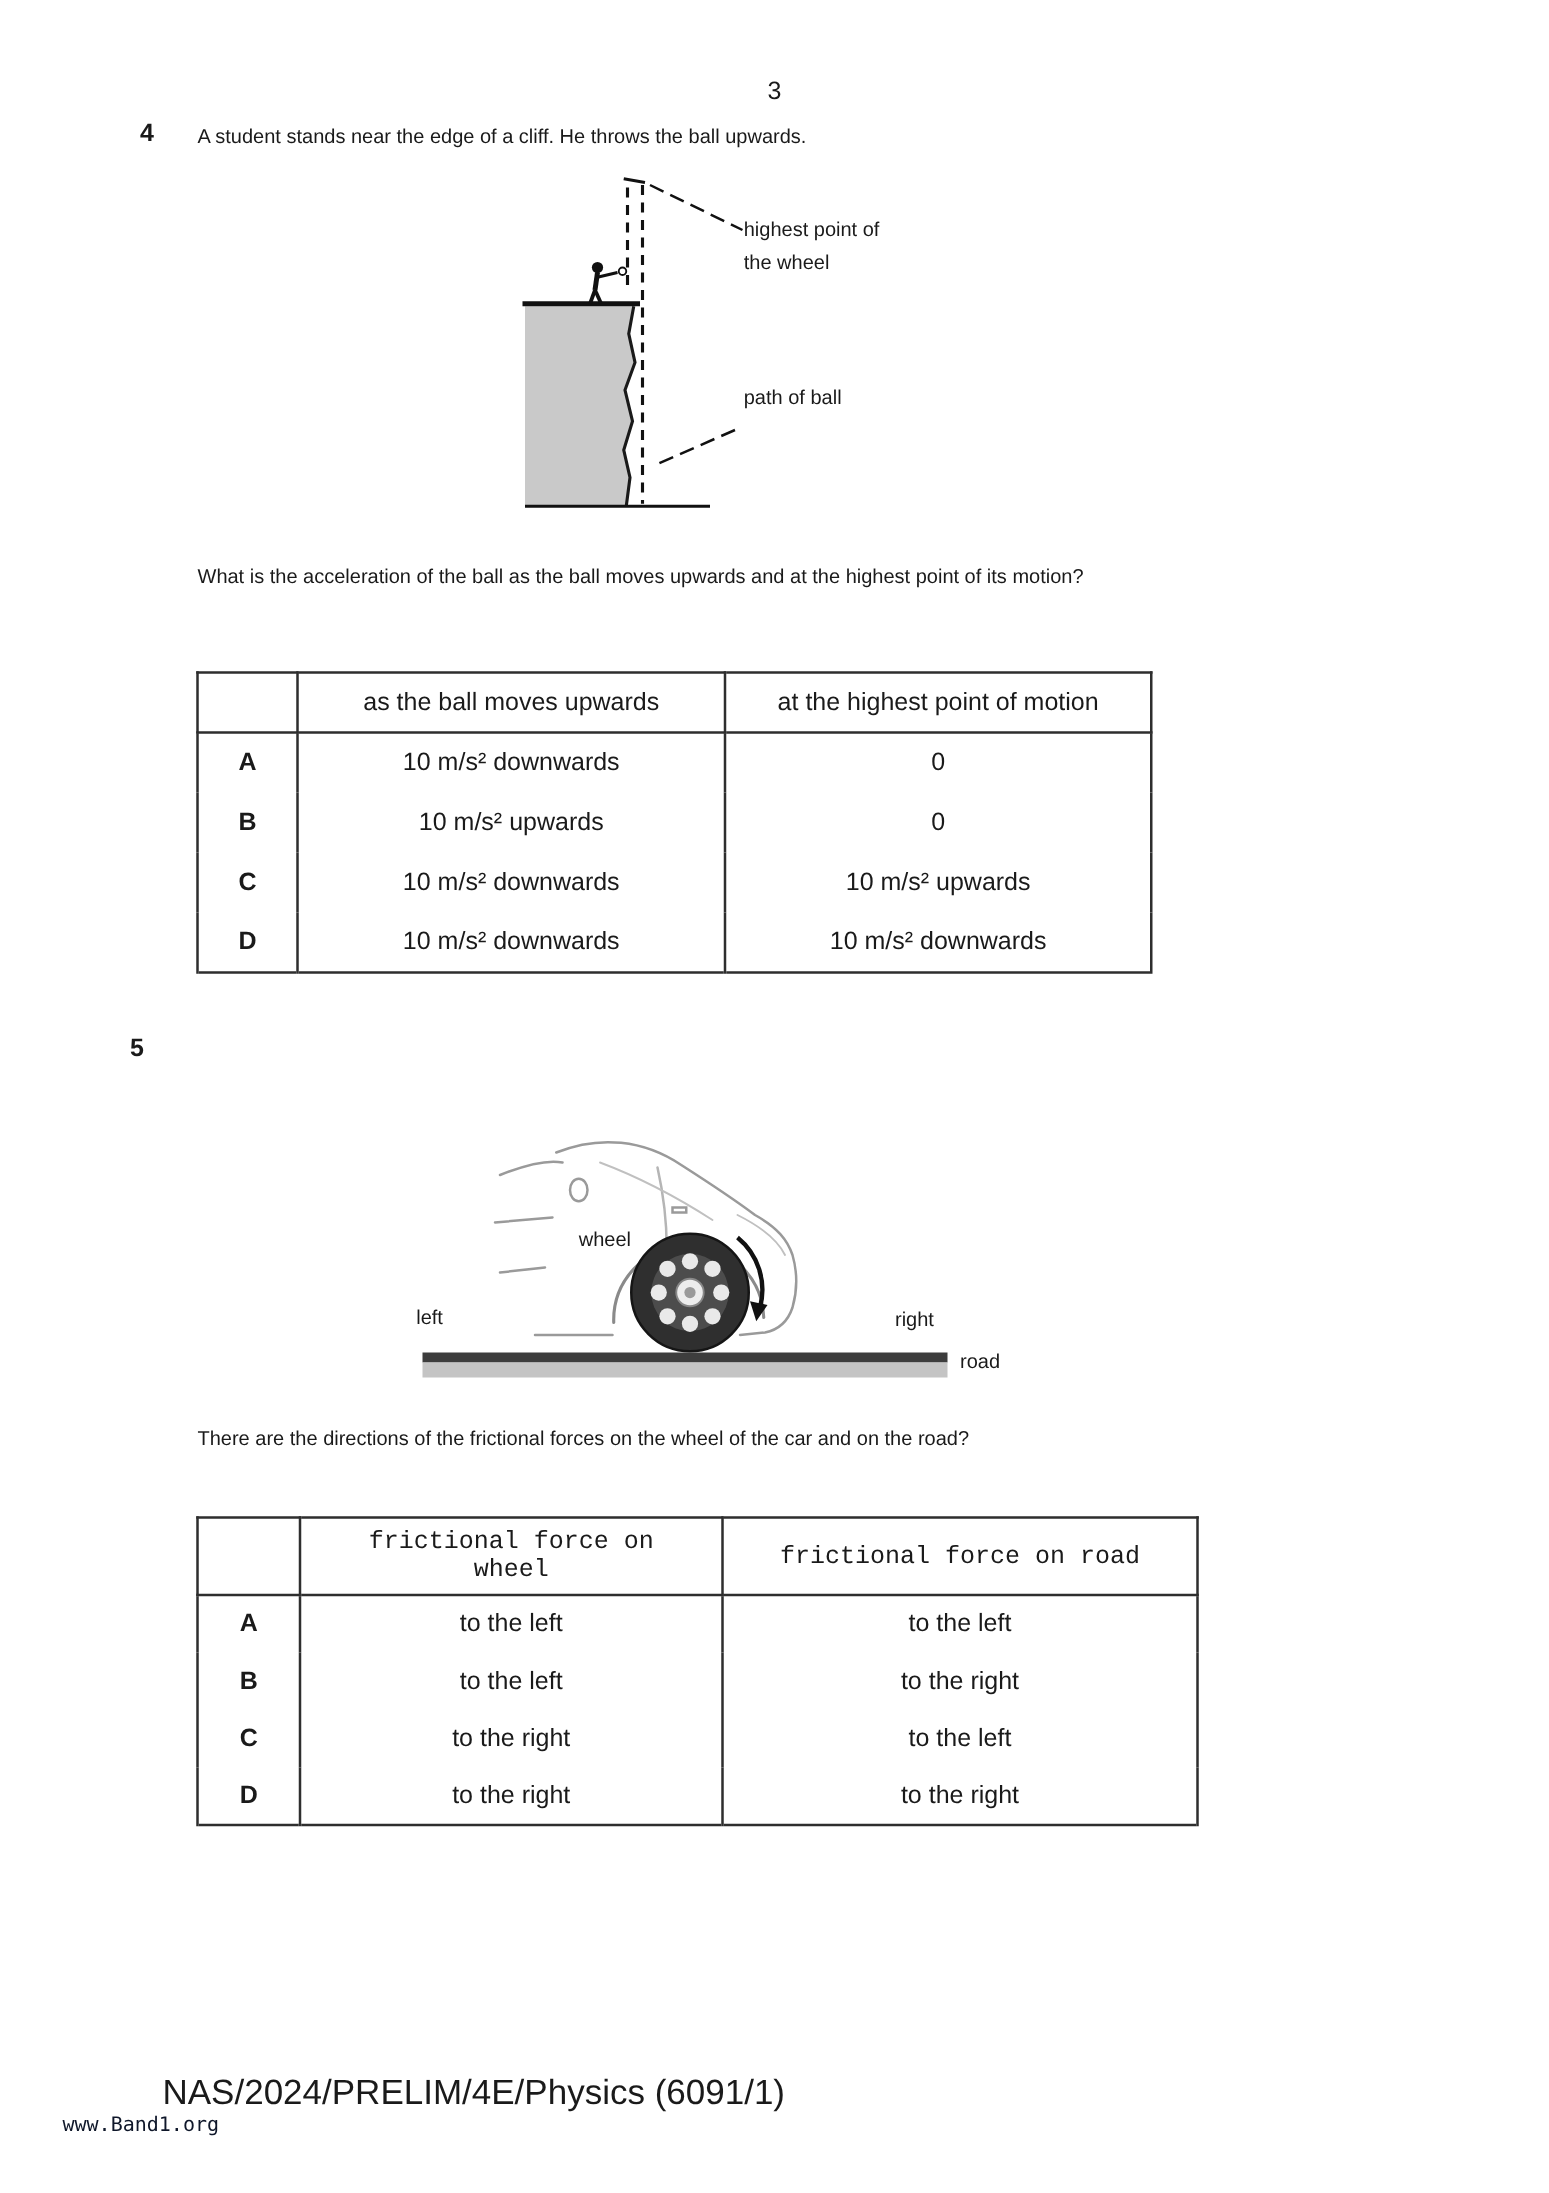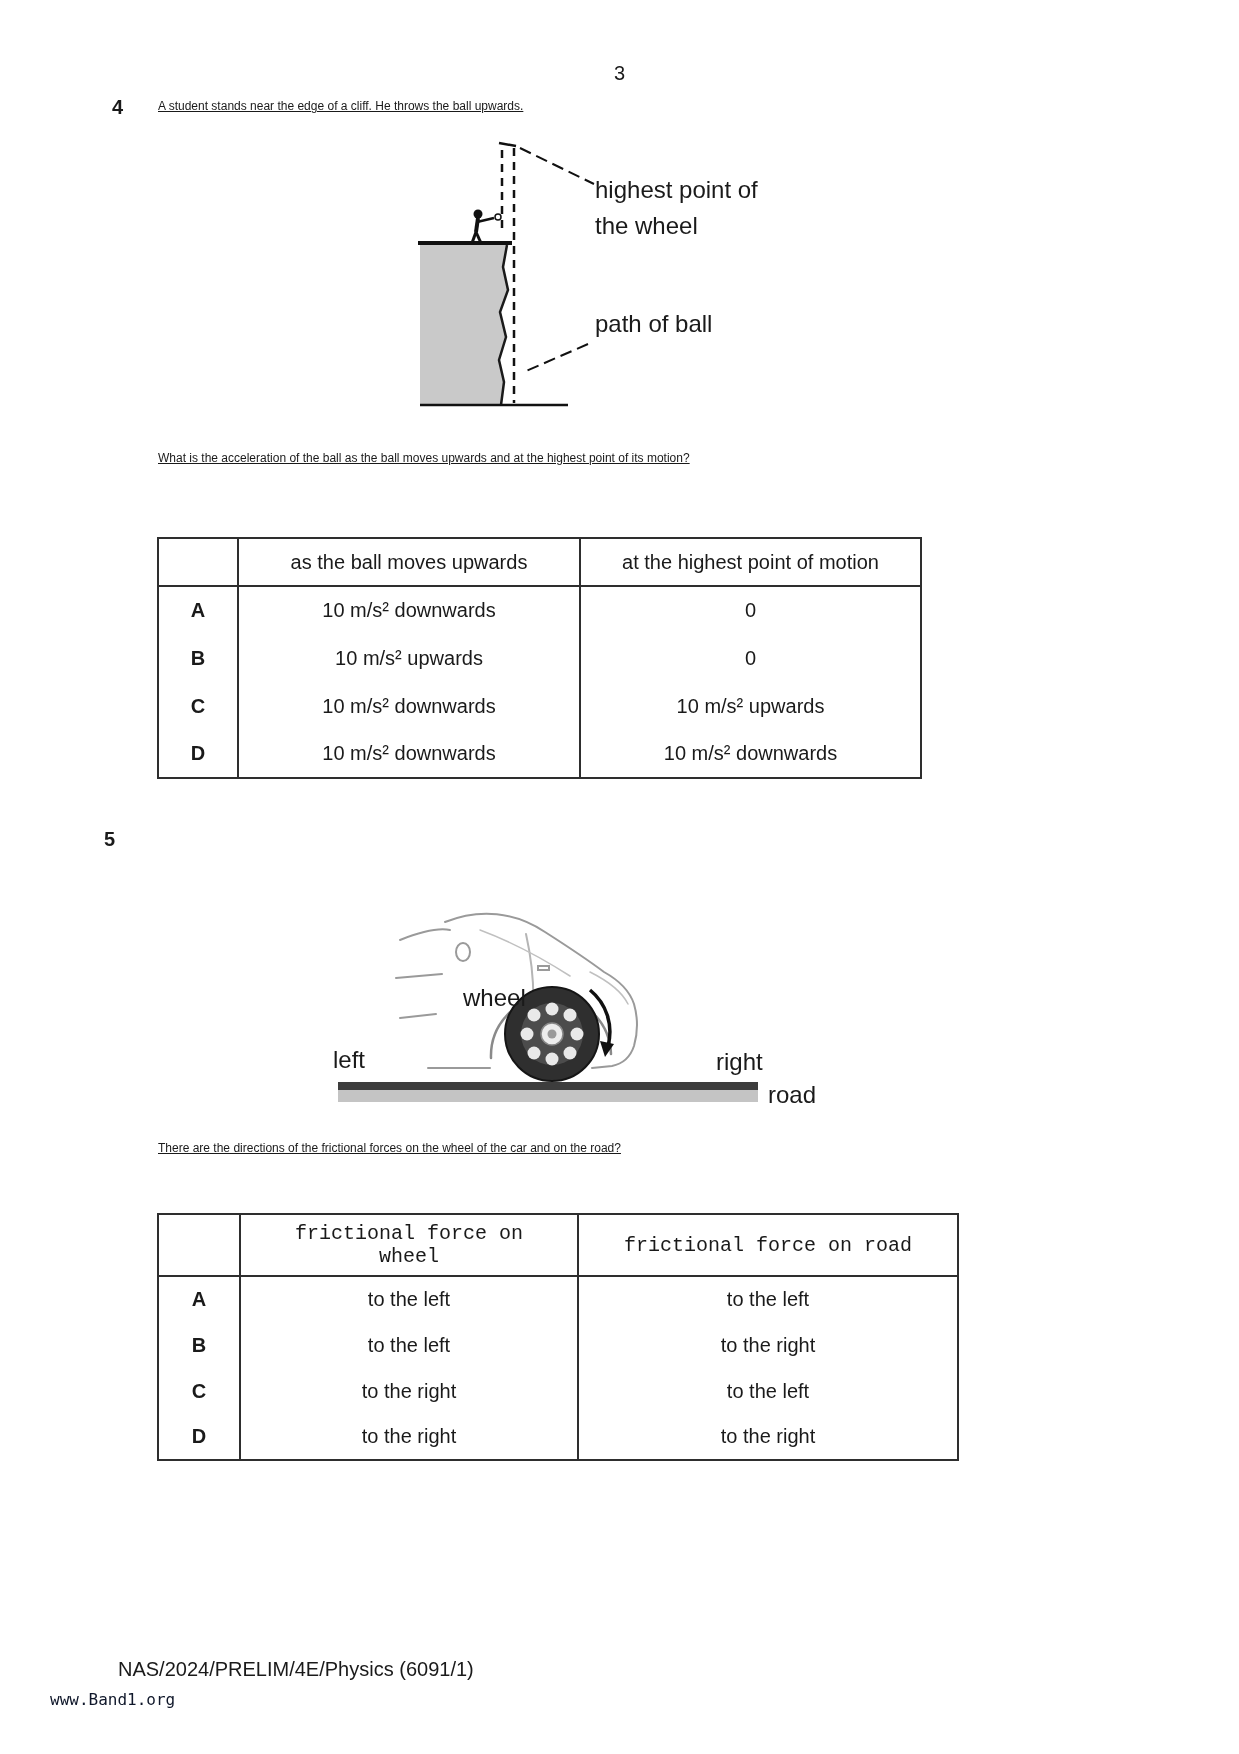--- a/index.html
+++ b/index.html
@@ -22,30 +22,29 @@
     text-align: center;
     font-size: 20px;
   }
   .q-num {
     position: absolute;
     font-weight: bold;
     font-size: 20px;
   }
   .stem, .subquestion {
     position: absolute;
-    font-size: 12px;
+    font-size: 16px;
     line-height: 1.72;
     text-align: justify;
-    text-decoration: underline;
   }
   
   .diagram { position: absolute; }
   .diagram .lbl {
     position: absolute;
-    font-size: 24px;
+    font-size: 16px;
     white-space: nowrap;
     color: #1a1a1a;
   }
   
   table.answers {
     position: absolute;
     border-collapse: collapse;
     table-layout: fixed;
     font-size: 20px;
   }
@@ -62,22 +61,22 @@
   table.answers td.opt { font-weight: bold; }
   #q4-table { left: 157px; top: 537px; width: 763px; }
   #q4-table thead th { height: 48px; }
   #q4-table tbody td { height: 48px; }
   #q5-table { left: 157px; top: 1213px; width: 800px; }
   #q5-table thead th { height: 62px; font-family: Liberation Mono, monospace; }
   #q5-table tbody td { height: 46px; }
   
   .footer-code {
     position: absolute;
-    left: 118px; top: 1658px;
-    font-size: 20px;
+    left: 130px; top: 1658px;
+    font-size: 28px;
   }
   .footer-site {
     position: absolute;
     left: 50px; top: 1690px;
     font-family: "DejaVu Sans Mono", monospace;
     font-size: 16px;
     color: #0f172a;
   }
 </style>
 </head>

